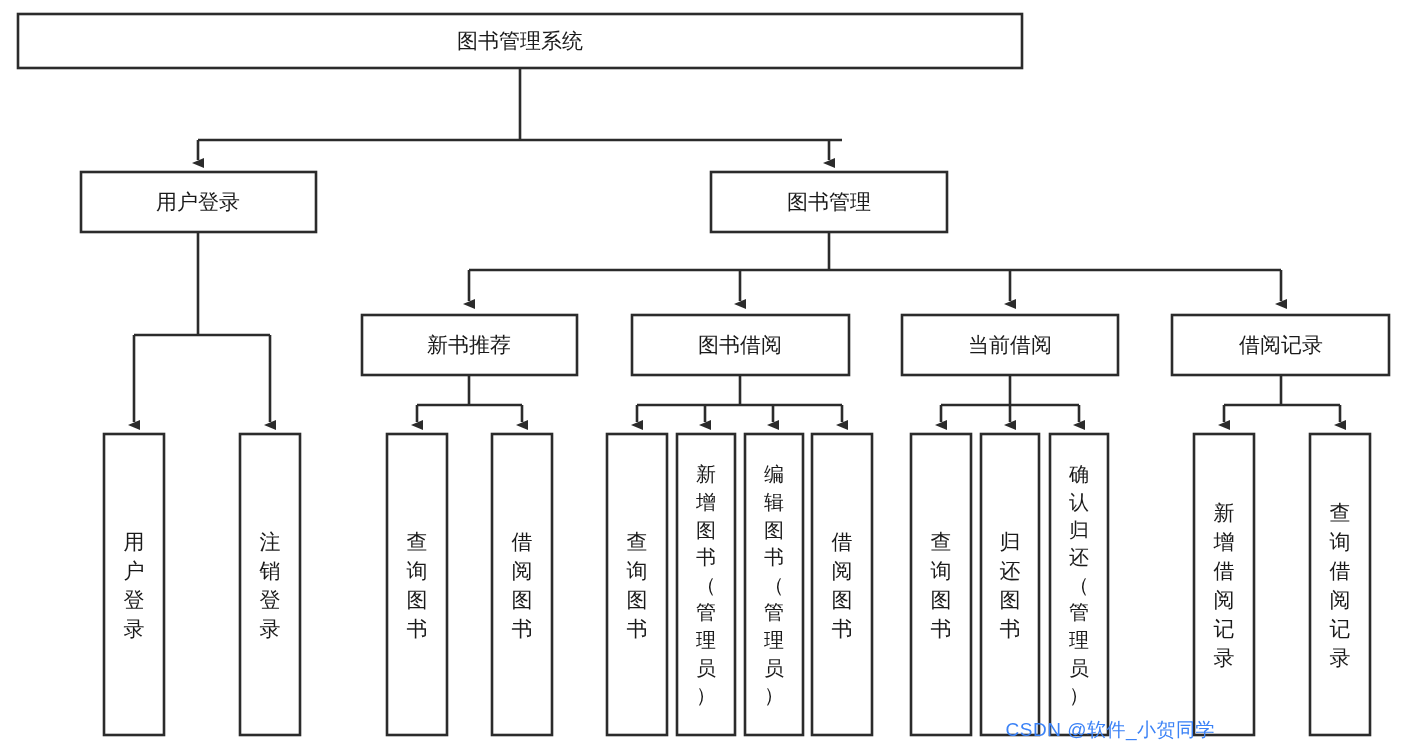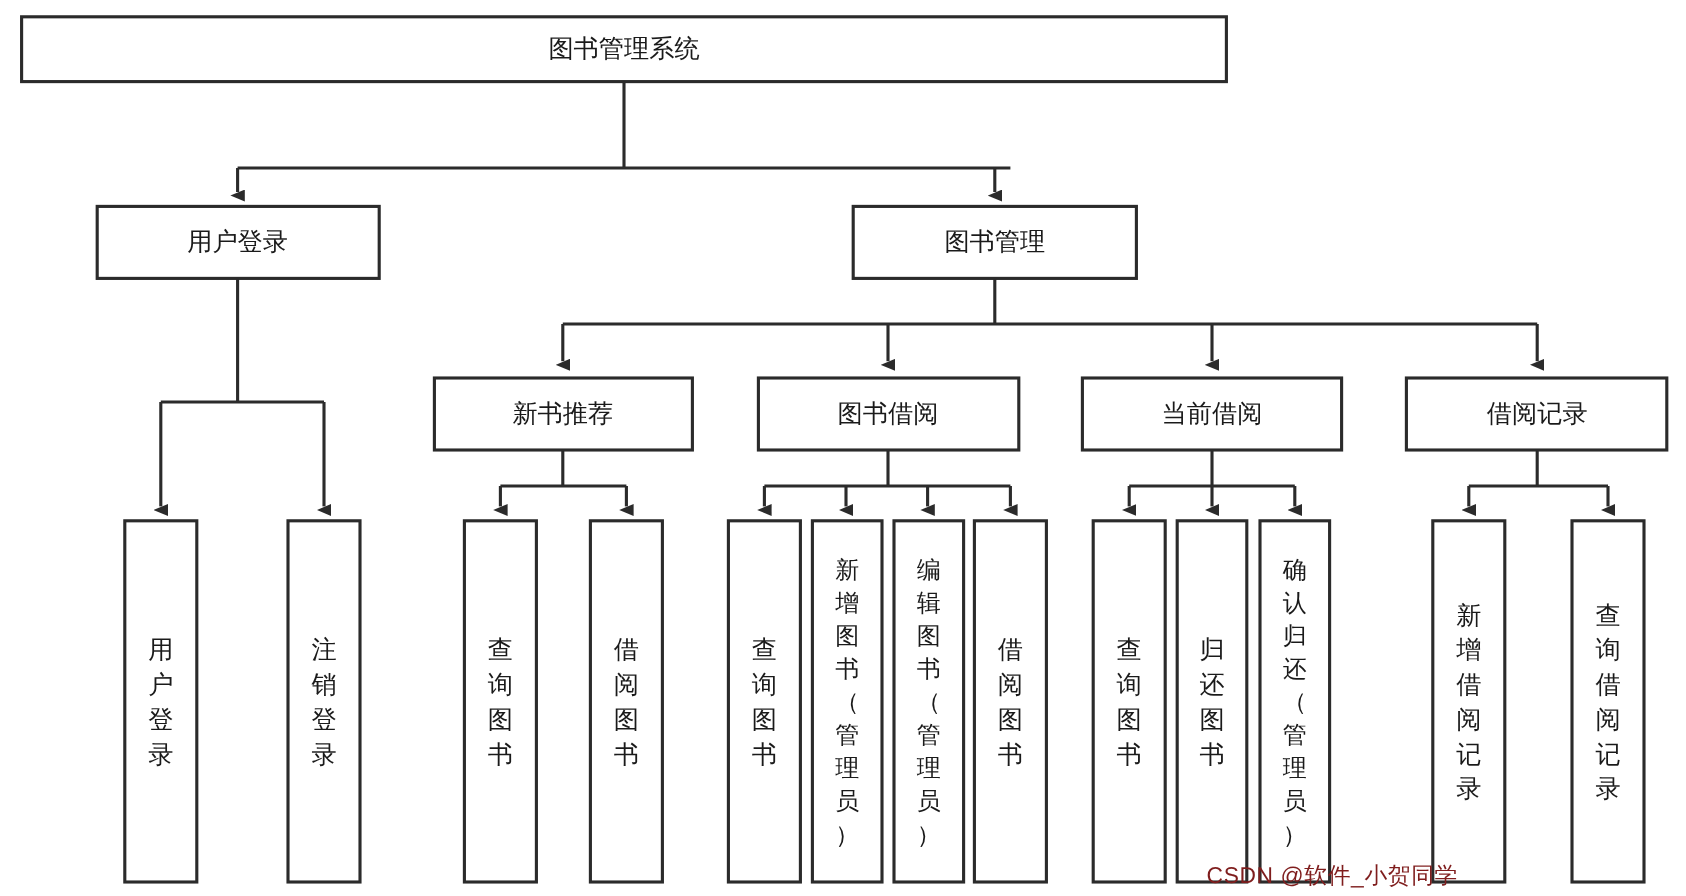--- a/index.html
+++ b/index.html
@@ -53,21 +53,21 @@
     stroke-width: 2.6;
     fill: none;
     stroke-linecap: butt;
   }
   .watermark {
     position: absolute;
     right: 8px;
     bottom: 4px;
     font-family: "Liberation Sans", "DejaVu Sans", sans-serif;
     font-size: 19px;
-    color: #7f1d1d;
+    color: #3b82f6;
     white-space: nowrap;
     letter-spacing: 0.5px;
     user-select: none;
   }
 </style>
 </head>
 <body>
 
 <div id="diagram-root">
 

